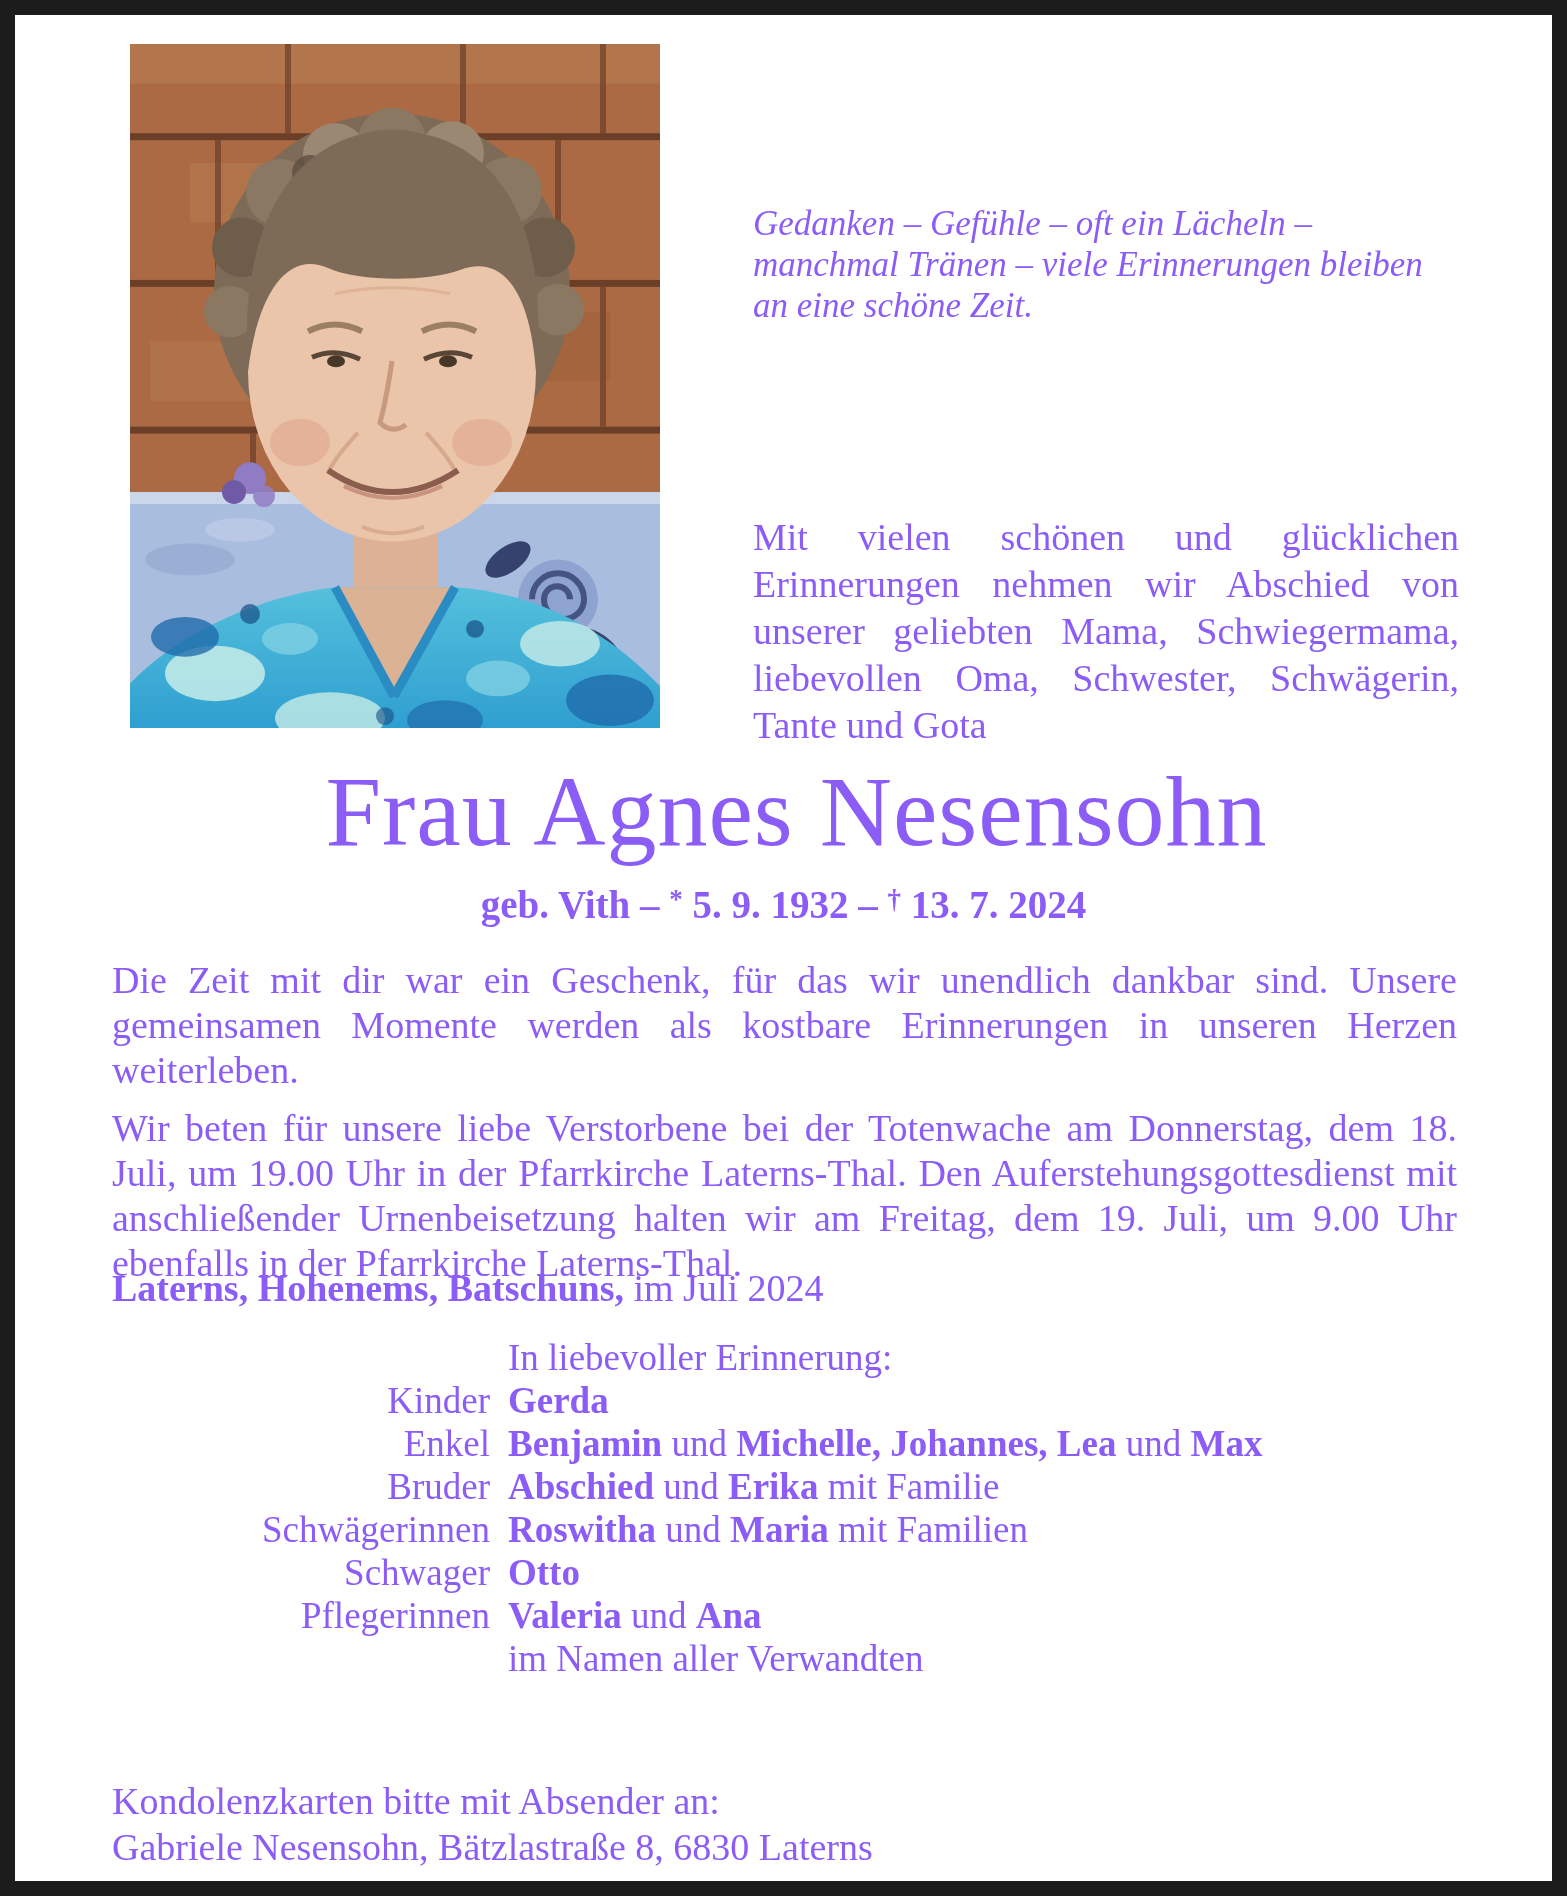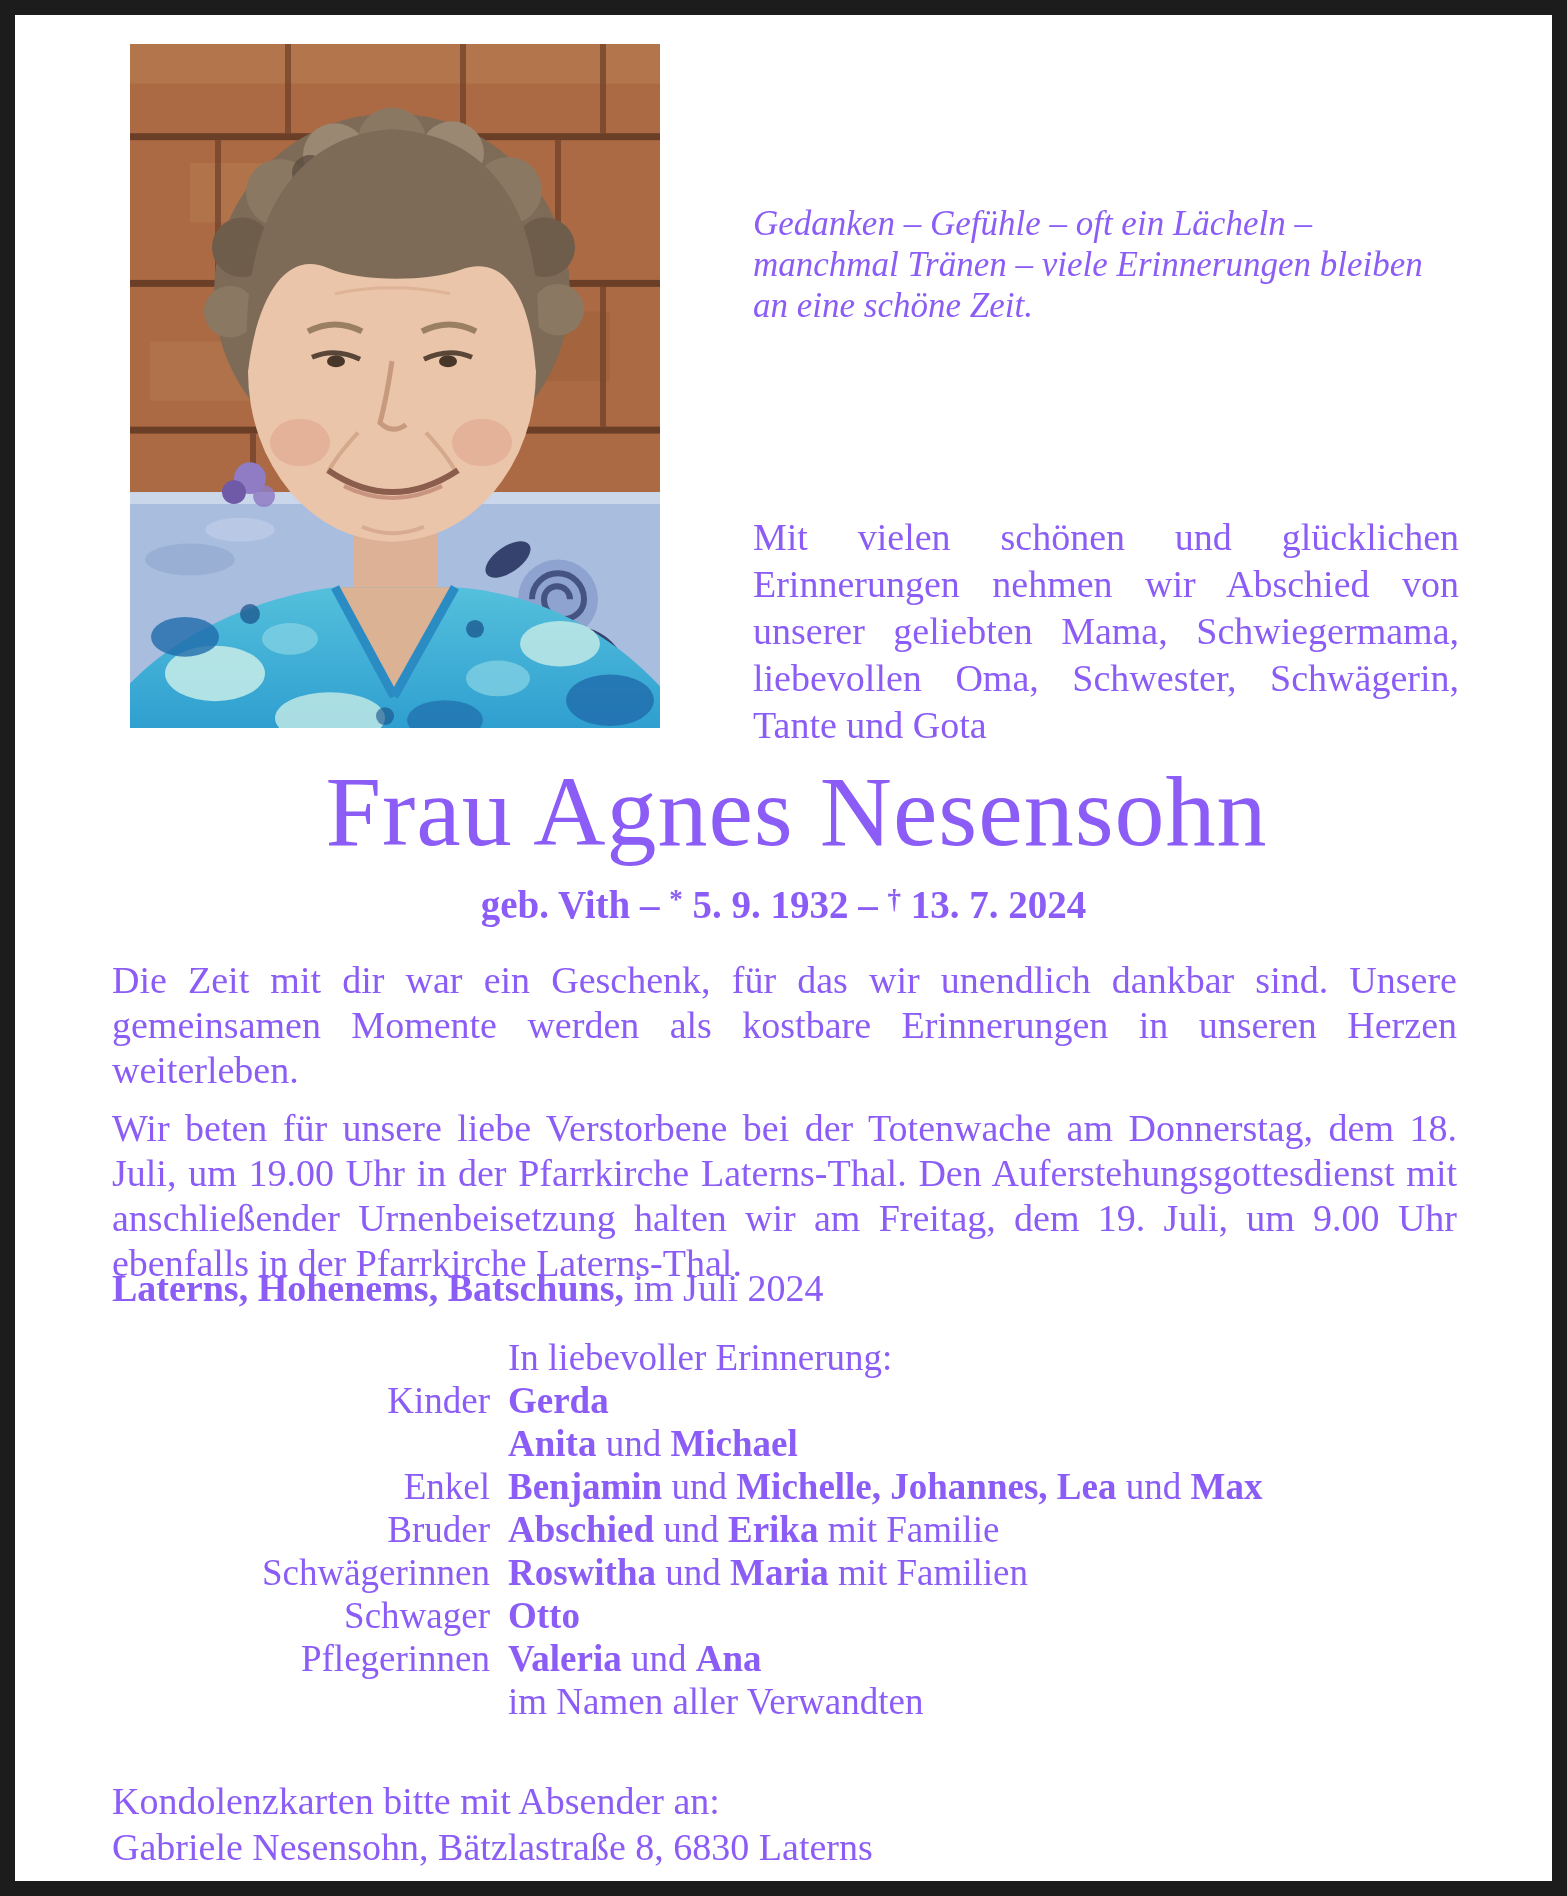--- a/index.html
+++ b/index.html
@@ -205,24 +205,20 @@
     <div class="rem-row">
       <span class="rem-label"></span>
       <span class="rem-value">In liebevoller Erinnerung:</span>
     </div>
     <div>
         <div class="rem-row">
           <span class="rem-label">Kinder</span>
           <span class="rem-value"><span class="b">Gerda</span></span>
         </div>
         <div class="rem-row">
-          <span class="rem-label"></span>
-          <span class="rem-value"><span class="b">Anita</span><span> und </span><span class="b">Michael</span></span>
-        </div>
-        <div class="rem-row">
           <span class="rem-label">Enkel</span>
           <span class="rem-value"><span class="b">Benjamin</span><span> und </span><span class="b">Michelle, Johannes, Lea</span><span> und </span><span class="b">Max</span></span>
         </div>
         <div class="rem-row">
           <span class="rem-label">Bruder</span>
           <span class="rem-value"><span class="b">Abschied</span><span> und </span><span class="b">Erika</span><span> mit Familie</span></span>
         </div>
         <div class="rem-row">
           <span class="rem-label">Schwägerinnen</span>
           <span class="rem-value"><span class="b">Roswitha</span><span> und </span><span class="b">Maria</span><span> mit Familien</span></span>

